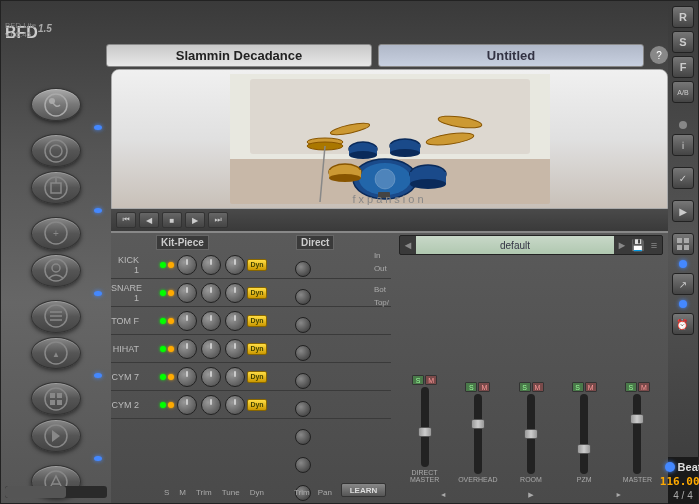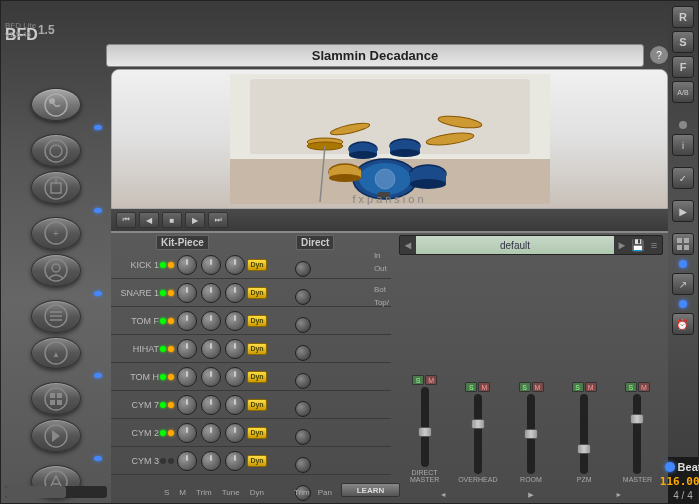--- a/index.html
+++ b/index.html
@@ -231,21 +231,21 @@
       align-items: center;
       height: 28px;
       border-bottom: 1px solid #3a3a3a;
     }
 
     .kit-row-label {
       width: 48px;
       font-size: 9px;
       color: #bbb;
       text-align: right;
-      padding-right: 0;
+      padding-right: 20px;
     }
 
     .led-green {
       width: 6px;
       height: 6px;
       background: #00ff00;
       border-radius: 50%;
       margin: 1px;
       box-shadow: 0 0 3px #00ff00;
     }
@@ -362,29 +362,30 @@
       cursor: pointer;
     }
   </style>
 </head>
 <body>
 
 <div class="main-container">
 
 
   <div style="position:absolute;top:22px;left:4px;font-size:16px;font-weight:bold;color:#ccc;font-family:Arial Black,sans-serif;">
-    <span>BFD</span><sup style="font-size:12px;color:#aaa;">1.5</sup>
+    <span>BFD</span><sup style="font-size:10px;color:#aaa;font-style:italic;">1.5</sup>
   </div>
   <div style="position:absolute;top:20px;left:4px;font-size:8px;color:#888;">
     <span>BFD Lite</span>
     <br><span>v1.5.45</span>
   </div>
 
   <div class="groove-bar">
     <div class="groove-name-box">Slammin Decadance</div>
+    <div class="untitled-box">Untitled</div>
     <div class="help-btn">?</div>
   </div>
 
   <div class="kit-visual">
     <div class="kit-room">
 
       <svg width="320" height="130" viewBox="0 0 320 130">
 
         <rect x="0" y="80" width="320" height="50" fill="#c8b8a8" rx="2"></rect>
         <rect x="0" y="0" width="320" height="85" fill="#e8e8e0"></rect>
@@ -563,29 +564,20 @@
         <div class="kit-row-label">HIHAT</div>
         <div class="led-green"></div>
         <div class="led-yellow"></div>
         <div class="knob"></div>
         <div class="knob"></div>
         <div class="knob"></div>
         <div class="dyn-btn">Dyn</div>
       </div>
 
 
-      <div class="kit-row">
-        <div class="kit-row-label">TOM H</div>
-        <div class="led-green"></div>
-        <div class="led-yellow"></div>
-        <div class="knob"></div>
-        <div class="knob"></div>
-        <div class="knob"></div>
-        <div class="dyn-btn">Dyn</div>
-      </div>
 
       <div class="kit-row">
         <div class="kit-row-label">CYM 7</div>
         <div class="led-green"></div>
         <div class="led-yellow"></div>
         <div class="knob"></div>
         <div class="knob"></div>
         <div class="knob"></div>
         <div class="dyn-btn">Dyn</div>
       </div>
@@ -593,29 +585,20 @@
       <div class="kit-row">
         <div class="kit-row-label">CYM 2</div>
         <div class="led-green"></div>
         <div class="led-yellow"></div>
         <div class="knob"></div>
         <div class="knob"></div>
         <div class="knob"></div>
         <div class="dyn-btn">Dyn</div>
       </div>
 
-      <div class="kit-row">
-        <div class="kit-row-label">CYM 3</div>
-        <div class="led-off"></div>
-        <div class="led-off"></div>
-        <div class="knob"></div>
-        <div class="knob"></div>
-        <div class="knob"></div>
-        <div class="dyn-btn">Dyn</div>
-      </div>
     </div>
 
     <div style="position:absolute;bottom:6px;left:53px;display:flex;gap:10px;font-size:8px;color:#aaa;">
       <span>S</span>
       <span>M</span>
       <span>Trim</span>
       <span>Tune</span>
       <span>Dyn</span>
     </div>
 
@@ -735,21 +718,21 @@
         </div>
       </div>
     </div>
 
     <div style="position:absolute;bottom:4px;left:288px;right:5px;display:flex;justify-content:space-around;font-size:7px;color:#aaa;">
       <span>◄</span>
       <span>▶</span>
       <span>►</span>
     </div>
 
-    <div style="position:absolute;bottom:6px;left:230px;width:59px;height:14px;background:linear-gradient(180deg,#888,#555);border:1px solid #333;border-radius:2px;display:flex;align-items:center;justify-content:center;cursor:pointer;font-size:8px;color:#ddd;font-weight:bold;">LEARN</div>
+    <div style="position:absolute;bottom:6px;left:230px;width:45px;height:14px;background:linear-gradient(180deg,#888,#555);border:1px solid #333;border-radius:2px;display:flex;align-items:center;justify-content:center;cursor:pointer;font-size:8px;color:#ddd;font-weight:bold;">LEARN</div>
 
   </div>
 
   <div class="right-sidebar">
     <div class="right-btn letter">R</div>
     <div class="right-btn letter">S</div>
     <div class="right-btn letter">F</div>
     <div class="right-btn" style="font-size:7px;">A/B</div>
     <div style="height:10px;"></div>
     <div style="width:8px;height:8px;background:#888;border-radius:50%;margin:2px;"></div>

